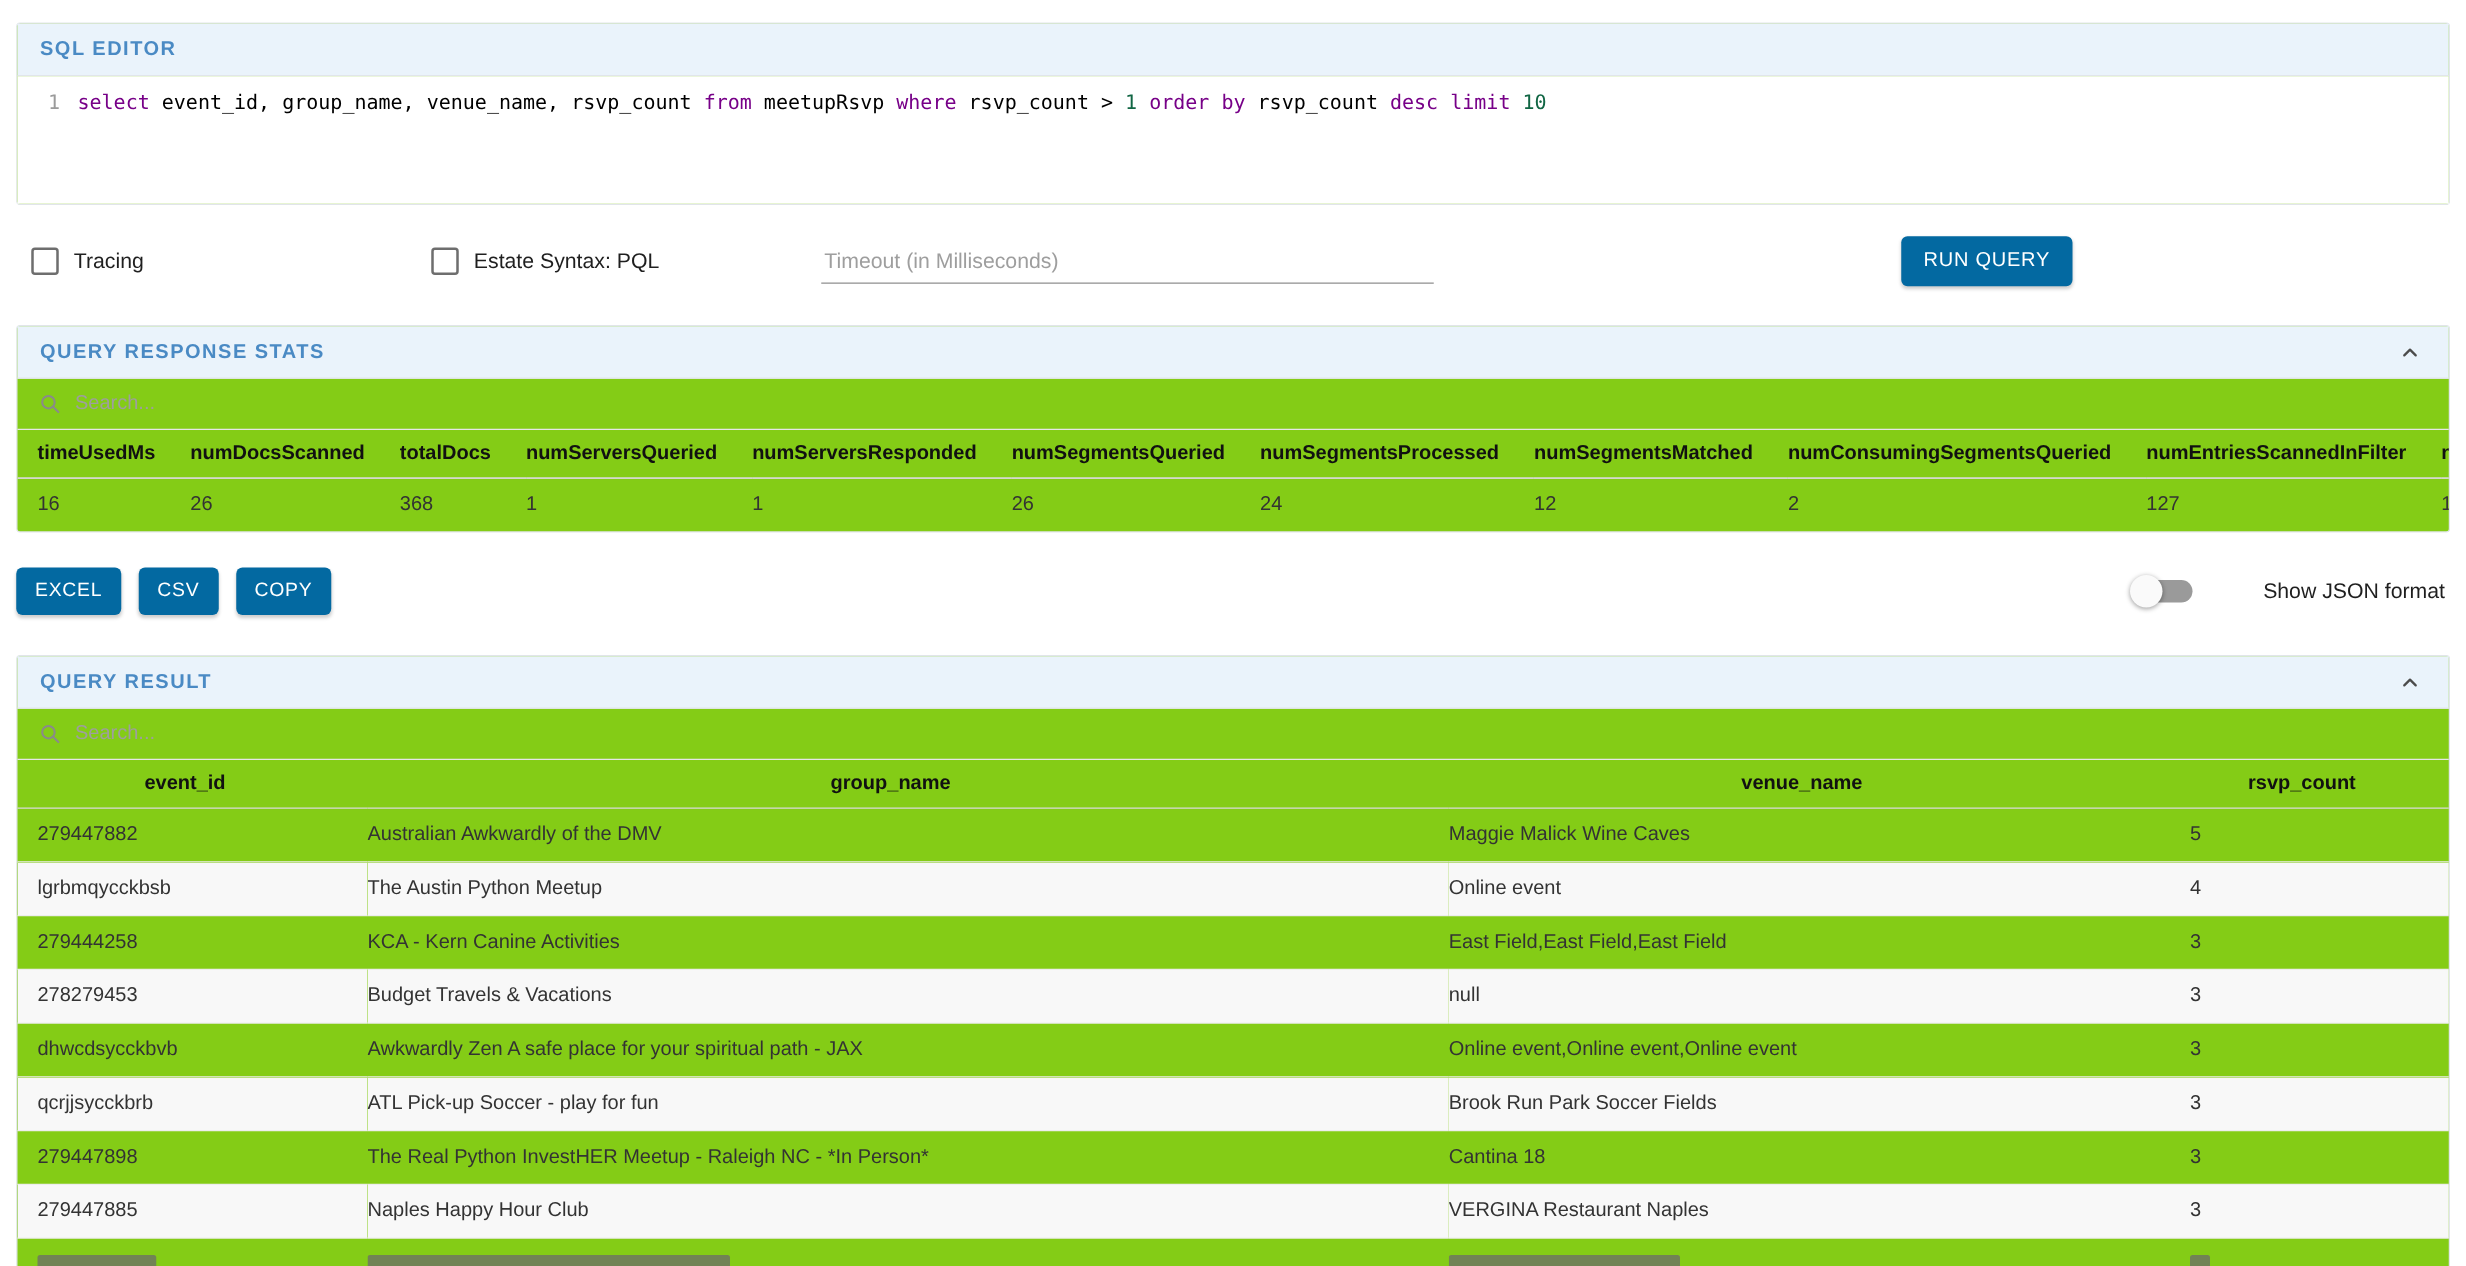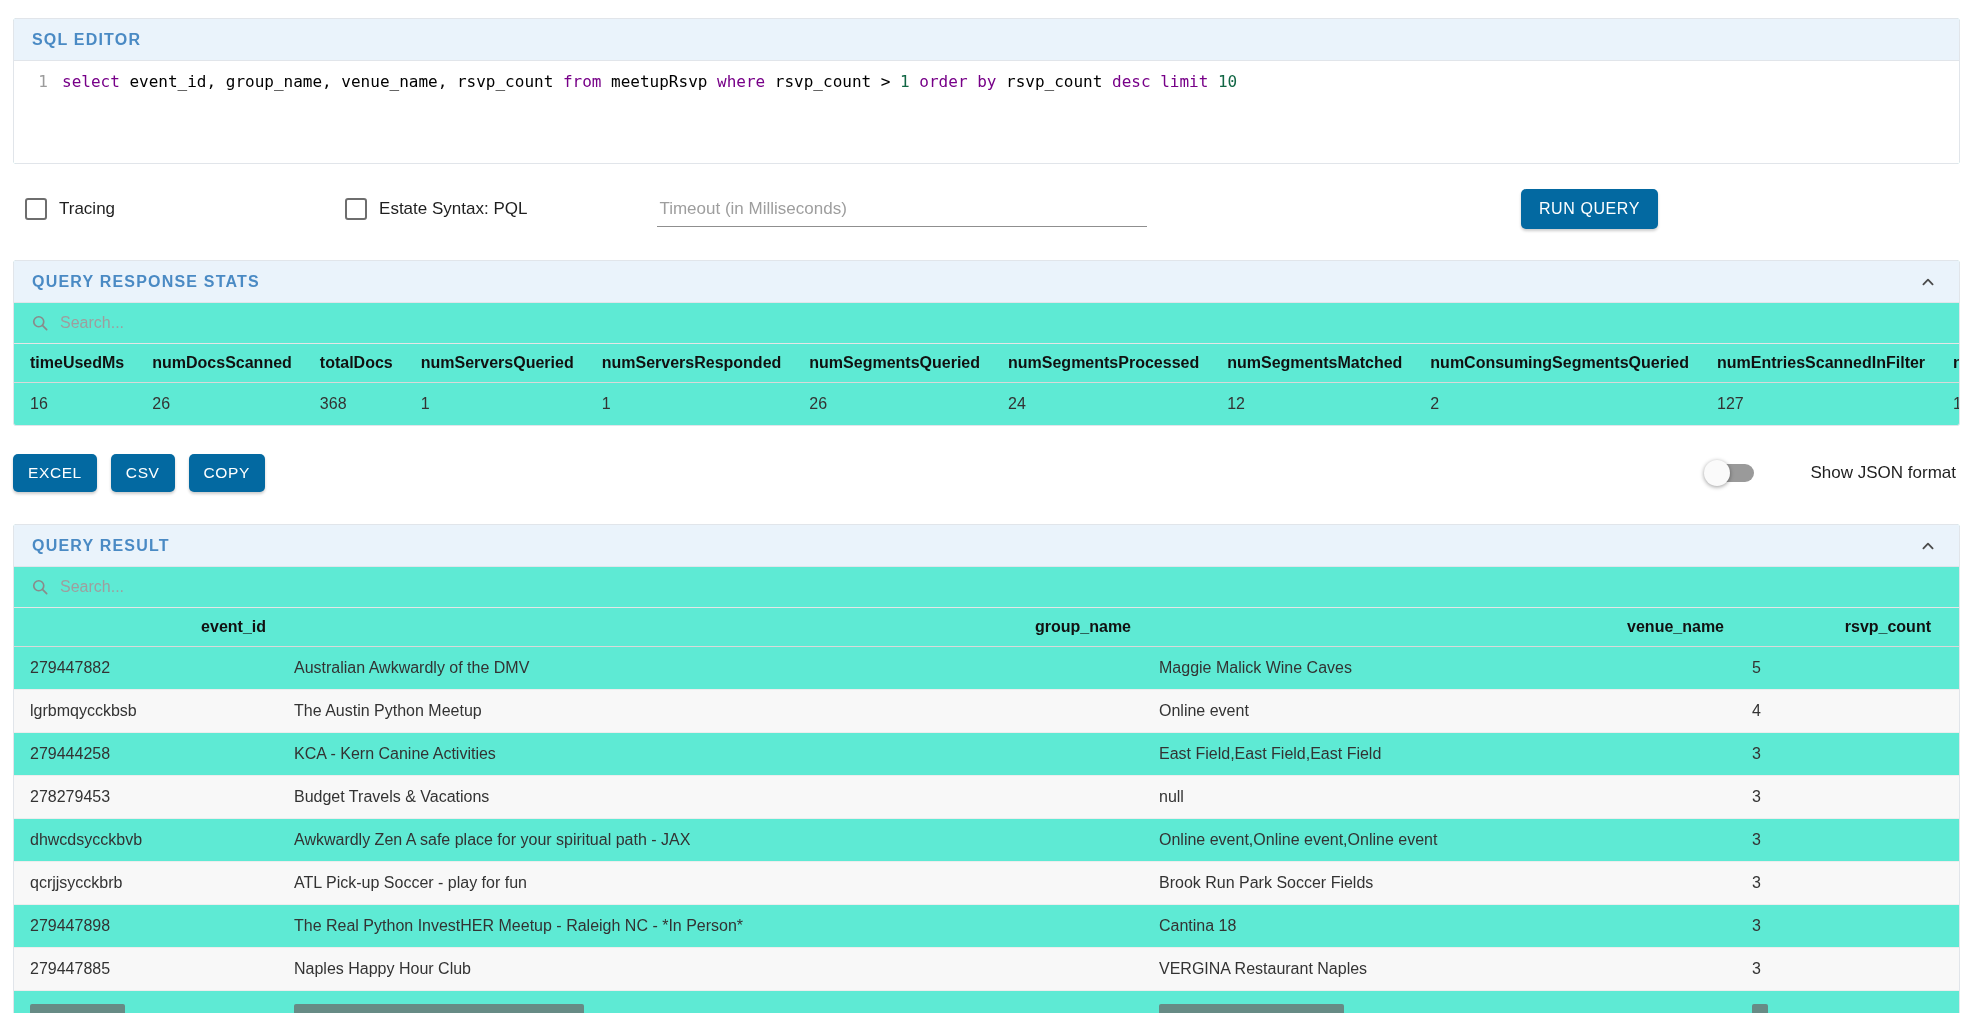--- a/index.html
+++ b/index.html
@@ -5,21 +5,21 @@
   * { box-sizing: border-box; margin: 0; padding: 0; }
   html, body {
     width: 1973px; height: 1013px; overflow: hidden;
     background: #ffffff;
     font-family: "Liberation Sans", sans-serif;
     color: #2e2e2e;
   }
   .page { padding: 18px 13px 0 13px; }
 
   
-  .panel { border: 1px solid #e1e5ea; border-radius: 3px; background: #5eead4; }
+  .panel { border: 1px solid #e1e5ea; border-radius: 3px; background: #84cc16; }
   .panel-header {
     display: flex; align-items: center; justify-content: space-between;
     height: 42px; background: #eaf3fb; padding: 0 18px;
     border-bottom: 1px solid #e1e5ea;
   }
   .panel-title { color: #4a8ac4; font-size: 16px; font-weight: 700; letter-spacing: 1.2px; }
   .chevron-btn { background: transparent; border: none; cursor: pointer; display: flex; align-items: center; padding: 2px; }
 
   
   .code-area {
@@ -57,21 +57,21 @@
   
   .search-row { display: flex; align-items: center; height: 41px; padding: 0 16px; border-bottom: 1px solid #e6e6e6; }
   .search-row input {
     border: none; outline: none; font-size: 16px; color: #444; width: 420px; margin-left: 10px;
     font-family: "Liberation Sans", sans-serif; background: transparent;
   }
 
   
   .table-clip { overflow: hidden; width: 100%; }
   table { border-collapse: collapse; background: transparent; }
-  th { font-weight: 700; font-size: 16px; text-align: right; padding: 10px 28px 10px 0; white-space: nowrap; color: #111; cursor: pointer; }
+  th { font-weight: 700; font-size: 16px; text-align: center; padding: 10px 28px 10px 0; white-space: nowrap; color: #111; cursor: pointer; }
   td { font-size: 16px; padding: 12px 28px 12px 0; white-space: nowrap; color: #333; }
   th:first-child, td:first-child { padding-left: 16px; }
   thead tr { border-bottom: 1px solid #d9d9d9; }
   tbody tr + tr { border-top: 1px solid #ededed; }
   tbody tr:nth-child(even) { background: #f8f8f8; }
 
   .results-table { width: 100%; table-layout: fixed; }
   .results-table th, .results-table td { overflow: hidden; text-overflow: ellipsis; }
 
   

